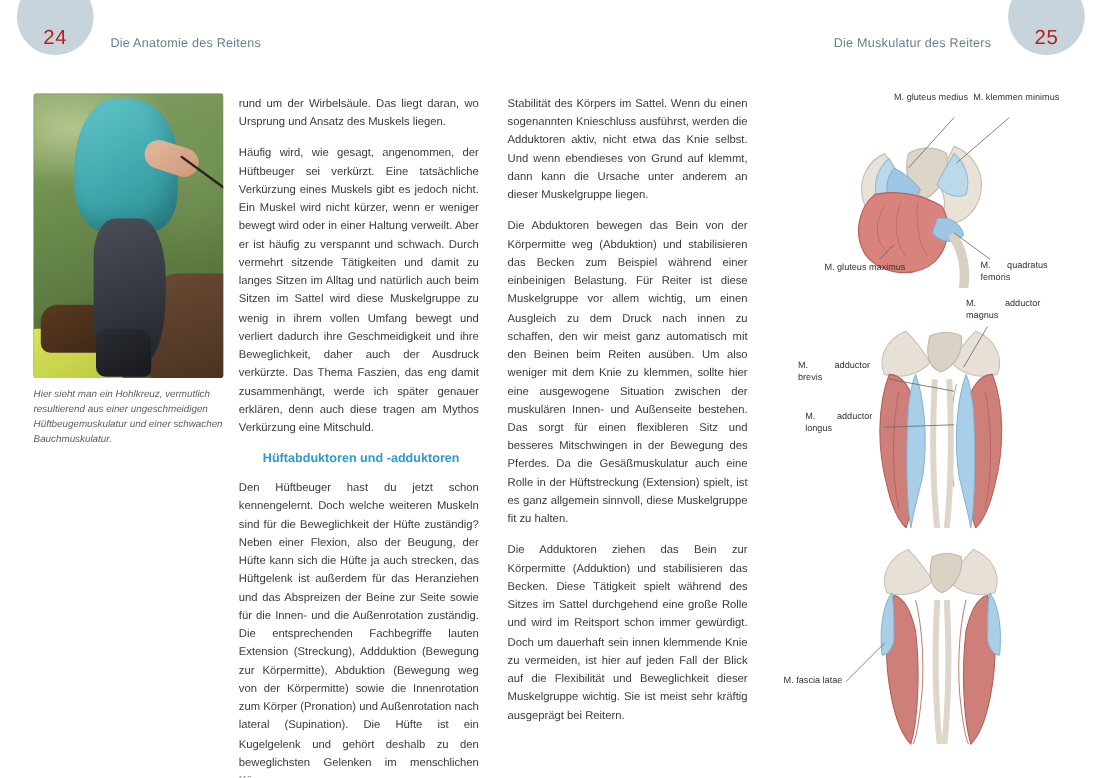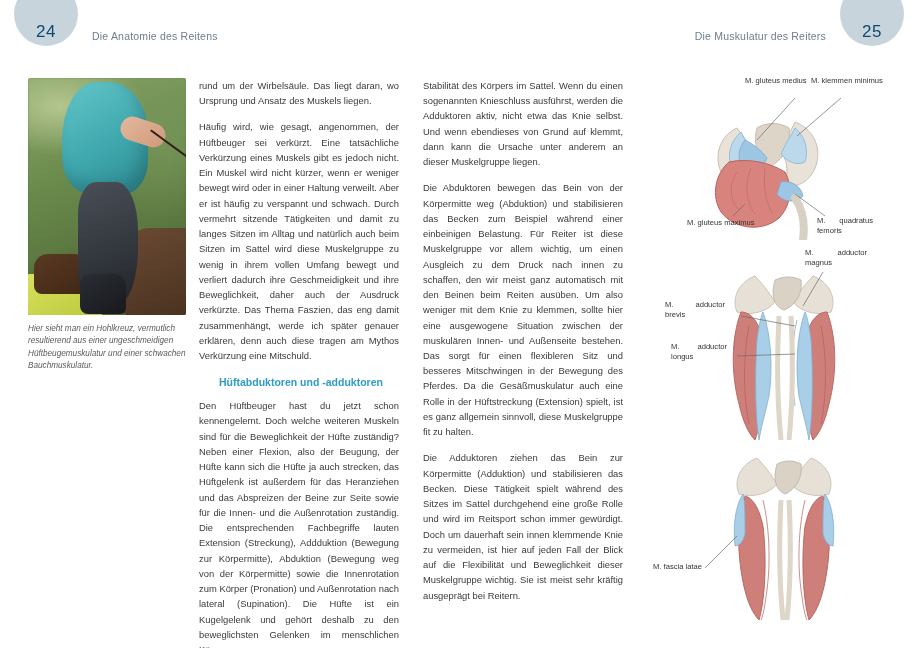--- a/index.html
+++ b/index.html
@@ -29,21 +29,21 @@
     background: #c8d4dc;
     border-radius: 0 0 50% 50% / 0 0 100% 100%;
   }
   .corner-circle.left { left: 14px; border-radius: 50%; top: -18px; }
   .corner-circle.right { right: 14px; border-radius: 50%; top: -18px; }
 
   .folio {
     position: absolute;
     top: 22px;
     font-size: 17px;
-    color: #0c4a6e;
+    color: #b91c1c;
     font-weight: 400;
     letter-spacing: 0.5px;
   }
   .folio.left { left: 36px; }
   .folio.right { right: 36px; }
 
   .running-head {
     position: absolute;
     top: 30px;
     font-size: 10.5px;

